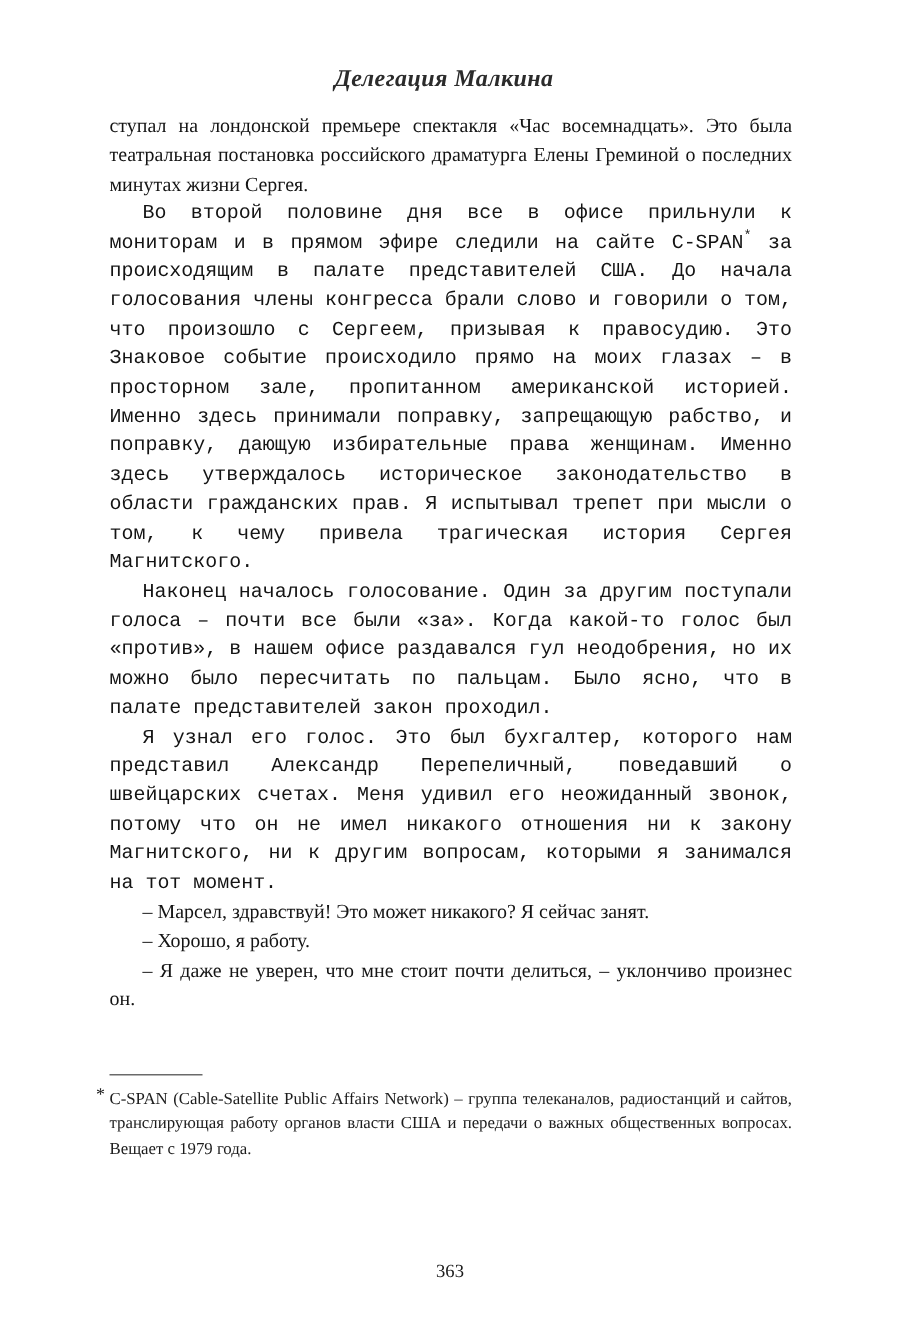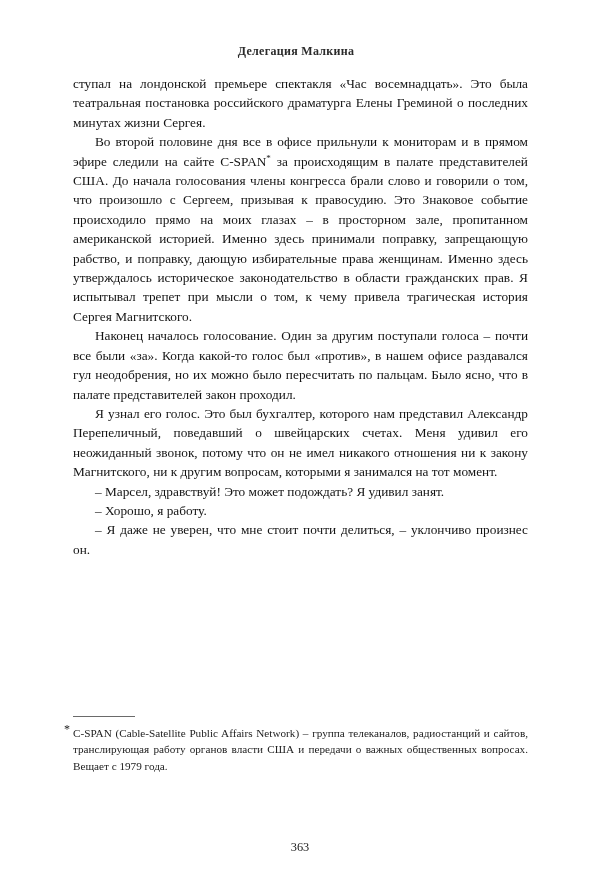--- a/index.html
+++ b/index.html
@@ -20,21 +20,22 @@
     height: 890px;
     box-sizing: border-box;
     padding: 0;
   }
   .running-head {
     position: absolute;
     top: 44px;
     left: 0;
     width: 592px;
     text-align: center;
-    font-size: 12px;
+    font-size: 16px;
+    font-style: italic;
     font-weight: bold;
     letter-spacing: 0.3px;
     color: #2b2b2b;
   }
   .body-col {
     position: absolute;
     top: 74px;
     left: 73px;
     width: 455px;
   }
@@ -42,20 +43,21 @@
     margin: 0;
     font-size: 13.3px;
     line-height: 19.4px;
     text-align: justify;
     text-justify: inter-word;
     hyphens: manual;
     color: #141414;
   }
   p.indent {
     text-indent: 22px;
+    font-family: Liberation Mono, monospace;
   }
   p.dash {
     text-indent: 22px;
   }
   sup.fn {
     font-size: 9px;
     vertical-align: super;
     line-height: 0;
   }
   .footnote-area {
@@ -106,21 +108,21 @@
     <p class="para">ступал на лондонской премьере спектакля «Час восемнадцать». Это была театральная постановка российского драматурга Елены Греминой о последних минутах жизни Сергея.</p>
 
     <p class="para indent"><span>Во второй половине дня все в офисе прильнули к мониторам и в прямом эфире следили на сайте C-SPAN</span><sup class="fn">*</sup><span> за происходящим в палате представителей США. До начала голосования члены конгресса брали слово и говорили о том, что произошло с Сергеем, призывая к правосудию. Это Знаковое событие происходило прямо на моих глазах – в просторном зале, пропитанном американской историей. Именно здесь принимали поправку, запрещающую рабство, и поправку, дающую избирательные права женщинам. Именно здесь утверждалось историческое законодательство в области гражданских прав. Я испытывал трепет при мысли о том, к чему привела трагическая история Сергея Магнитского.</span></p>
 
     <p class="para indent">Наконец началось голосование. Один за другим поступали голоса – почти все были «за». Когда какой-то голос был «против», в нашем офисе раздавался гул неодобрения, но их можно было пересчитать по пальцам. Было ясно, что в палате представителей закон проходил.</p>
 
 
 
     <p class="para indent">Я узнал его голос. Это был бухгалтер, которого нам представил Александр Перепеличный, поведавший о швейцарских счетах. Меня удивил его неожиданный звонок, потому что он не имел никакого отношения ни к закону Магнитского, ни к другим вопросам, которыми я занимался на тот момент.</p>
 
-    <p class="para dash">– Марсел, здравствуй! Это может подождать? Я удивил занят.</p>
+    <p class="para dash">– Марсел, здравствуй! Это может никакого? Я сейчас занят.</p>
 
 
     <p class="para dash">– Хорошо, я работу.</p>
 
     <p class="para dash">– Я даже не уверен, что мне стоит почти делиться, – уклончиво произнес он.</p>
 
   </div>
 
   <div class="footnote-area">
     <div class="fn-rule"></div>

